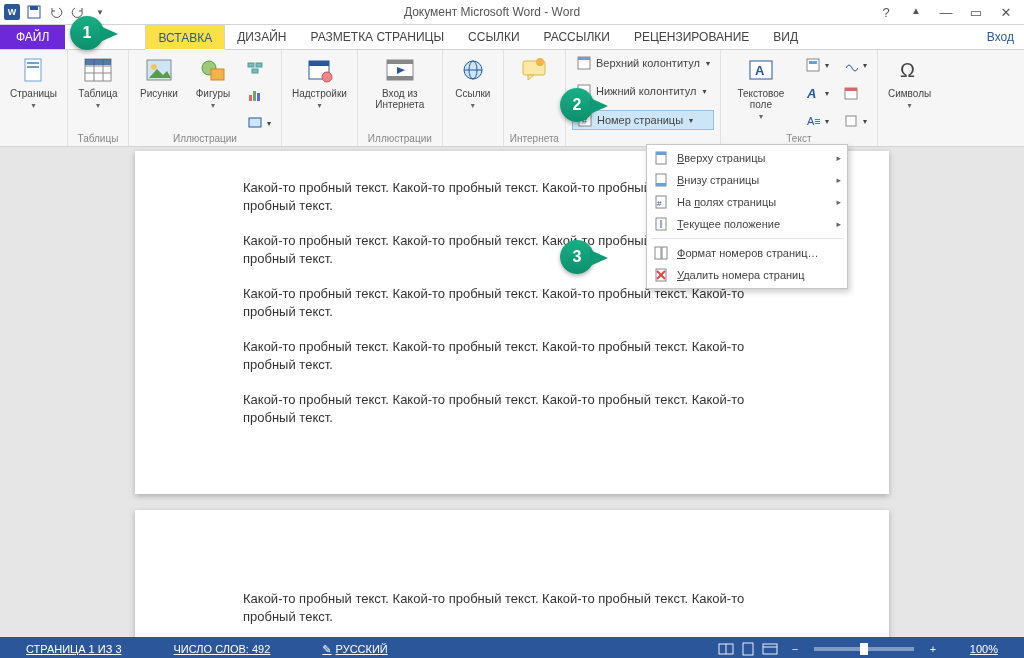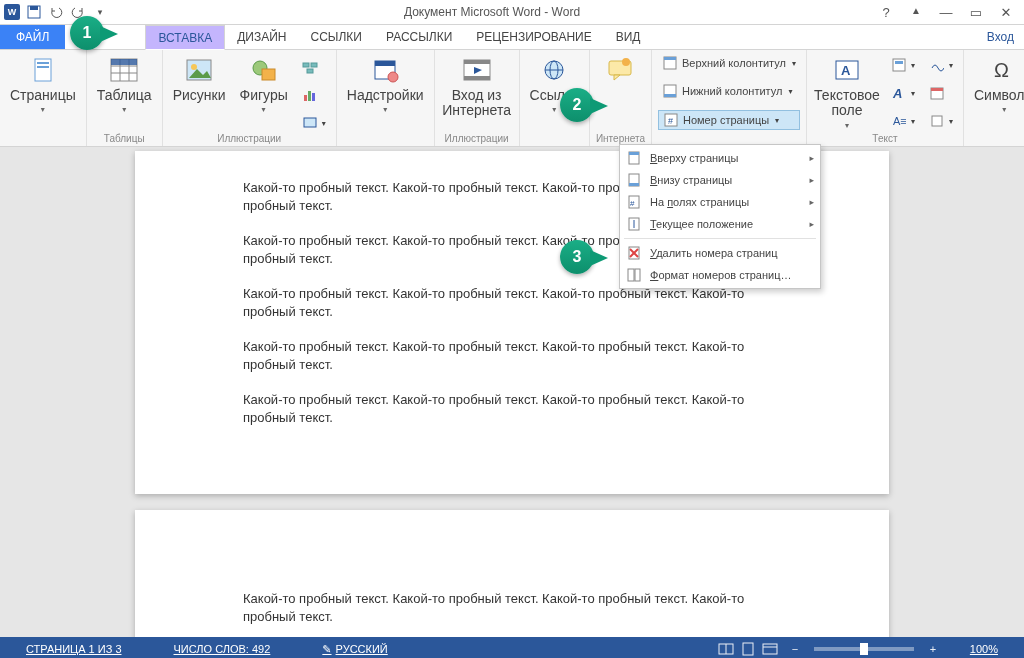--- a/index.html
+++ b/index.html
@@ -6,40 +6,40 @@
   
   .titlebar{height:24px;background:#fff;display:flex;align-items:center;border-bottom:1px solid #d4d4d4;}
   .titlebar .qat{display:flex;align-items:center;padding-left:4px;gap:6px;}
   .word-icon{width:16px;height:16px;background:#2b579a;color:#fff;font-size:9px;font-weight:bold;display:flex;align-items:center;justify-content:center;border-radius:2px;}
   .qat-btn{width:16px;height:16px;display:flex;align-items:center;justify-content:center;color:#555;cursor:pointer;}
   .title-text{flex:1;text-align:center;color:#555;font-size:12px;}
   .winbtns{display:flex;gap:10px;padding-right:8px;color:#555;}
   .winbtn{width:20px;text-align:center;cursor:pointer;font-size:13px;}
   
   .tabs{height:24px;background:#fff;display:flex;align-items:stretch;border-bottom:1px solid #d4d4d4;}
-  .tabs .file{background:#3b82f6;color:#fff;padding:0 16px;display:flex;align-items:center;font-size:12px;cursor:pointer;}
+  .tabs .file{background:#6d28d9;color:#fff;padding:0 16px;display:flex;align-items:center;font-size:12px;cursor:pointer;}
   .tab{padding:0 12px;display:flex;align-items:center;color:#444;cursor:pointer;font-size:12px;}
-  .tab.active{border:1px solid #d4d4d4;border-bottom:1px solid #fff;background:#c4b5fd;margin-bottom:-1px;color:#2b579a;}
+  .tab.active{border:1px solid #d4d4d4;border-bottom:1px solid #fff;background:#fde047;margin-bottom:-1px;color:#2b579a;}
   .tabs .signin{margin-left:auto;padding:0 10px;display:flex;align-items:center;color:#2b579a;cursor:pointer;}
   
   .ribbon{height:96px;background:#f6f6f6;border-bottom:1px solid #d4d4d4;display:flex;position:relative;}
   .group{border-right:1px solid #e1e1e1;padding:2px 6px 0 6px;display:flex;flex-direction:column;align-items:center;justify-content:space-between;}
   .group-items{display:flex;gap:6px;align-items:flex-start;}
   .group-label{font-size:10px;color:#888;padding-bottom:2px;}
   .big-btn{display:flex;flex-direction:column;align-items:center;gap:2px;padding:2px 4px;cursor:pointer;min-width:40px;}
   .big-btn .ico{width:32px;height:32px;display:flex;align-items:center;justify-content:center;}
-  .big-btn .lbl{font-size:14px;text-align:center;line-height:1.1;}
+  .big-btn .lbl{font-size:10px;text-align:center;line-height:1.1;}
   .big-btn .arrow{font-size:8px;color:#666;}
   svg{display:block;}
   .small-list{display:flex;flex-direction:column;gap:10px;}
   .small-btn{display:flex;align-items:center;gap:4px;padding:1px 4px;font-size:11px;cursor:pointer;white-space:nowrap;}
   .small-btn.highlight{background:#cde6f7;border:1px solid #92c0e0;}
   .small-btn .si{width:16px;height:16px;display:flex;align-items:center;justify-content:center;}
   
-  .dropdown{position:absolute;top:94px;left:619px;width:200px;background:#fff;border:1px solid #c6c6c6;box-shadow:2px 3px 6px rgba(0,0,0,.2);z-index:10;padding:2px 0;}
+  .dropdown{position:absolute;top:94px;left:646px;width:200px;background:#fff;border:1px solid #c6c6c6;box-shadow:2px 3px 6px rgba(0,0,0,.2);z-index:10;padding:2px 0;}
   .dd-item{display:flex;align-items:center;gap:8px;padding:3px 18px 3px 6px;font-size:11px;cursor:pointer;position:relative;}
   .dd-item .si{width:16px;height:16px;display:flex;align-items:center;justify-content:center;}
   .dd-item .sub{position:absolute;right:6px;color:#666;font-size:9px;}
   .dd-sep{height:1px;background:#e1e1e1;margin:3px 4px;}
   
   .docarea{position:relative;height:490px;background:#e6e6e6;overflow:hidden;display:flex;flex-direction:column;align-items:center;}
   .page{width:754px;background:#fff;box-shadow:0 2px 6px rgba(0,0,0,.25);padding:28px 108px 50px 108px;margin-top:4px;box-sizing:border-box;}
   .page.second{margin-top:16px;padding-top:80px;min-height:300px;}
   .para{font-size:13px;color:#333;margin:0 0 18px 0;line-height:1.35;}
   
@@ -88,20 +88,21 @@
     <div class="winbtn">▭</div>
     <div class="winbtn">✕</div>
   </div>
 </div>
 
 <div class="tabs">
   <div class="file">ФАЙЛ</div>
   <div style="width:80px"></div>
   <div class="tab active">ВСТАВКА</div>
   <div class="tab">ДИЗАЙН</div>
+  <div class="tab">РАЗМЕТКА СТРАНИЦЫ</div>
   <div class="tab">ССЫЛКИ</div>
   <div class="tab">РАССЫЛКИ</div>
   <div class="tab">РЕЦЕНЗИРОВАНИЕ</div>
   <div class="tab">ВИД</div>
   <div class="signin">Вход</div>
 </div>
 
 <div class="ribbon">
 
   <div class="group">
@@ -419,35 +420,35 @@
             <line x1="7" y1="3" x2="7" y2="11" stroke="#2b579a"></line>
           </svg>
         </span>
         <span><span style="text-decoration:underline">Т</span>екущее положение</span>
         <span class="sub">▸</span>
       </div>
     <div class="dd-sep"></div>
     <div class="dd-item">
         <span class="si">
           <svg width="14" height="14">
+            <rect x="1" y="1" width="6" height="12" fill="#fff" stroke="#888"></rect>
+            <rect x="8" y="1" width="5" height="12" fill="#fff" stroke="#888"></rect>
+          </svg>
+        </span>
+        <span><span style="text-decoration:underline">Ф</span>ормат номеров страниц…</span>
+      </div>
+    <div class="dd-item">
+        <span class="si">
+          <svg width="14" height="14">
             <rect x="2" y="1" width="10" height="12" fill="#fff" stroke="#888"></rect>
             <line x1="3" y1="3" x2="11" y2="11" stroke="#d44" stroke-width="2"></line>
             <line x1="11" y1="3" x2="3" y2="11" stroke="#d44" stroke-width="2"></line>
           </svg>
         </span>
         <span><span style="text-decoration:underline">У</span>далить номера страниц</span>
-      </div>
-    <div class="dd-item">
-        <span class="si">
-          <svg width="14" height="14">
-            <rect x="1" y="1" width="6" height="12" fill="#fff" stroke="#888"></rect>
-            <rect x="8" y="1" width="5" height="12" fill="#fff" stroke="#888"></rect>
-          </svg>
-        </span>
-        <span><span style="text-decoration:underline">Ф</span>ормат номеров страниц…</span>
       </div>
   </div>
 </div>
 
 <div class="docarea">
   <div class="page">
     <p class="para">Какой-то пробный текст. Какой-то пробный текст. Какой-то пробный текст. Какой-то пробный текст.</p>
     <p class="para">Какой-то пробный текст. Какой-то пробный текст. Какой-то пробный текст. Какой-то пробный текст.</p>
     <p class="para">Какой-то пробный текст. Какой-то пробный текст. Какой-то пробный текст. Какой-то пробный текст.</p>
     <p class="para">Какой-то пробный текст. Какой-то пробный текст. Какой-то пробный текст. Какой-то пробный текст.</p>

